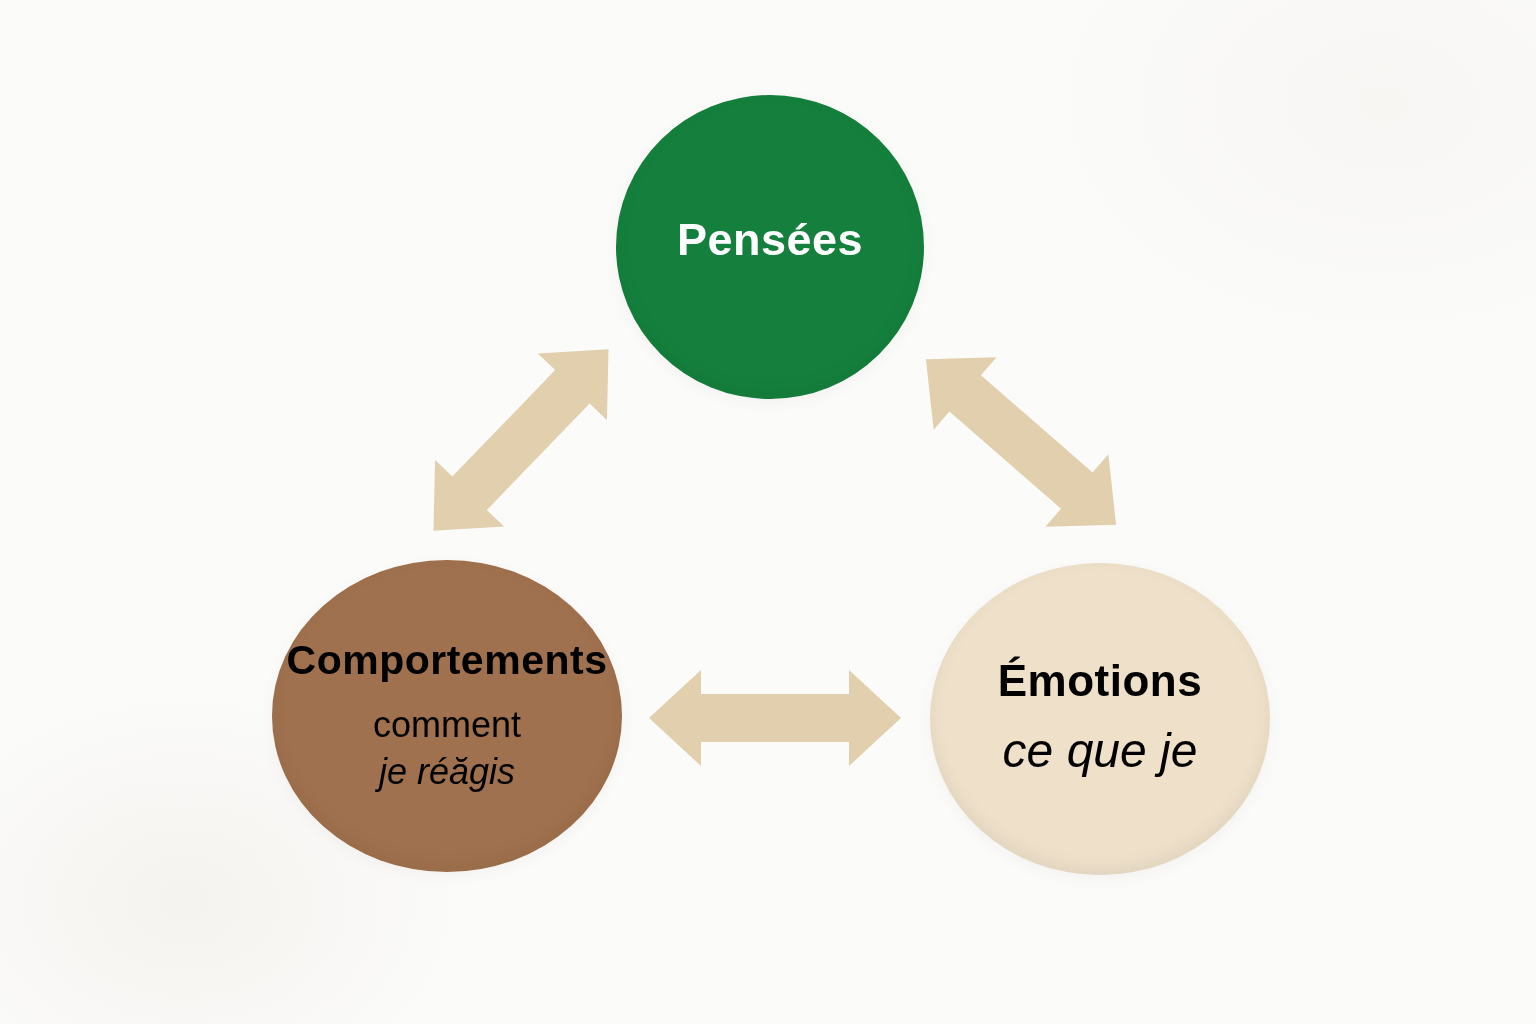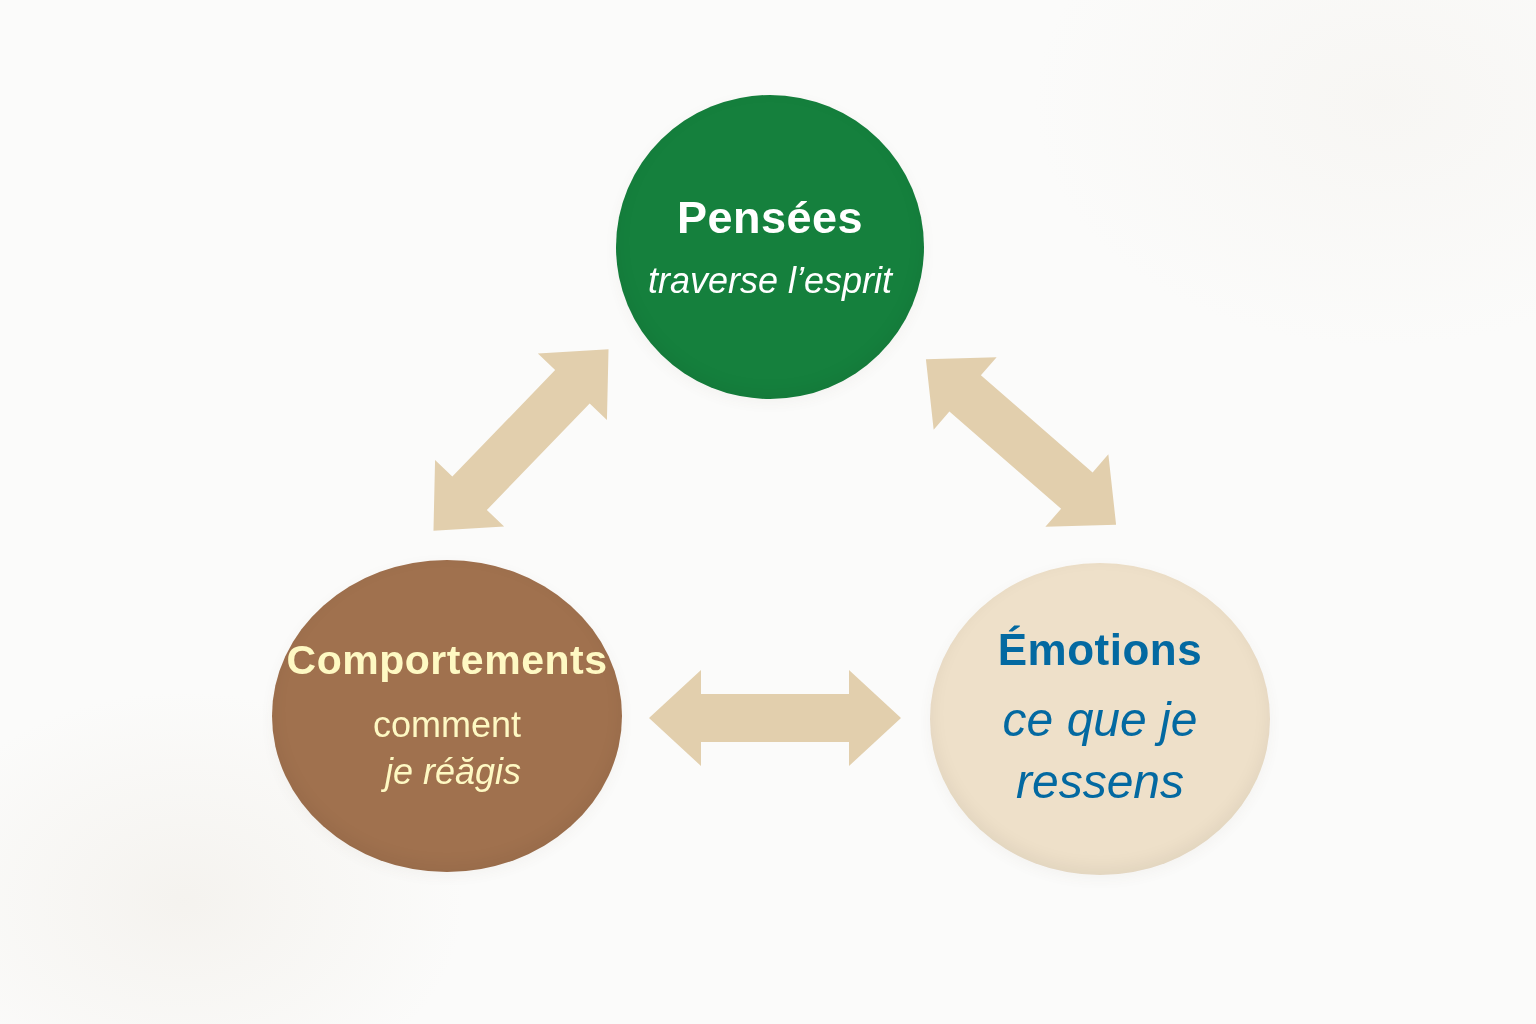--- a/index.html
+++ b/index.html
@@ -61,33 +61,31 @@
       <polygon id="dbl-arrow" points="-126,0 -74,-48 -74,-24 74,-24 74,-48 126,0 74,48 74,24 -74,24 -74,48"></polygon>
     </defs>
     <use href="#dbl-arrow" transform="translate(521,440) rotate(-46)" fill="#e2cfad"></use>
     <use href="#dbl-arrow" transform="translate(1021,442) rotate(41)" fill="#e2cfad"></use>
     <use href="#dbl-arrow" transform="translate(775,718)" fill="#e2cfad"></use>
   </svg>
 
   <div class="node node-pensees" style="background-color: #15803d; color: rgb(255, 255, 255);">
     <div class="node-title">Pensées</div>
     <div class="node-sub">
-      <div>traverse l’esprit</div>
     </div>
   </div>
 
-  <div class="node node-comportements" style="background-color: rgb(160, 113, 78); color: #fef9c3; text-align: right;">
+  <div class="node node-comportements" style="background-color: rgb(160, 113, 78); color: #000000;">
     <div class="node-title">Comportements</div>
     <div class="node-sub">
       <div class="upright">comment</div>
       <div>je réăgis</div>
     </div>
   </div>
 
-  <div class="node node-emotions" style="background-color: rgb(238, 224, 201); color: #0369a1;">
+  <div class="node node-emotions" style="background-color: rgb(238, 224, 201); color: #000000;">
     <div class="node-title">Émotions</div>
     <div class="node-sub">
       <div>ce que je</div>
-      <div>ressens</div>
     </div>
   </div>
 
 </div>
 
 </body></html>

